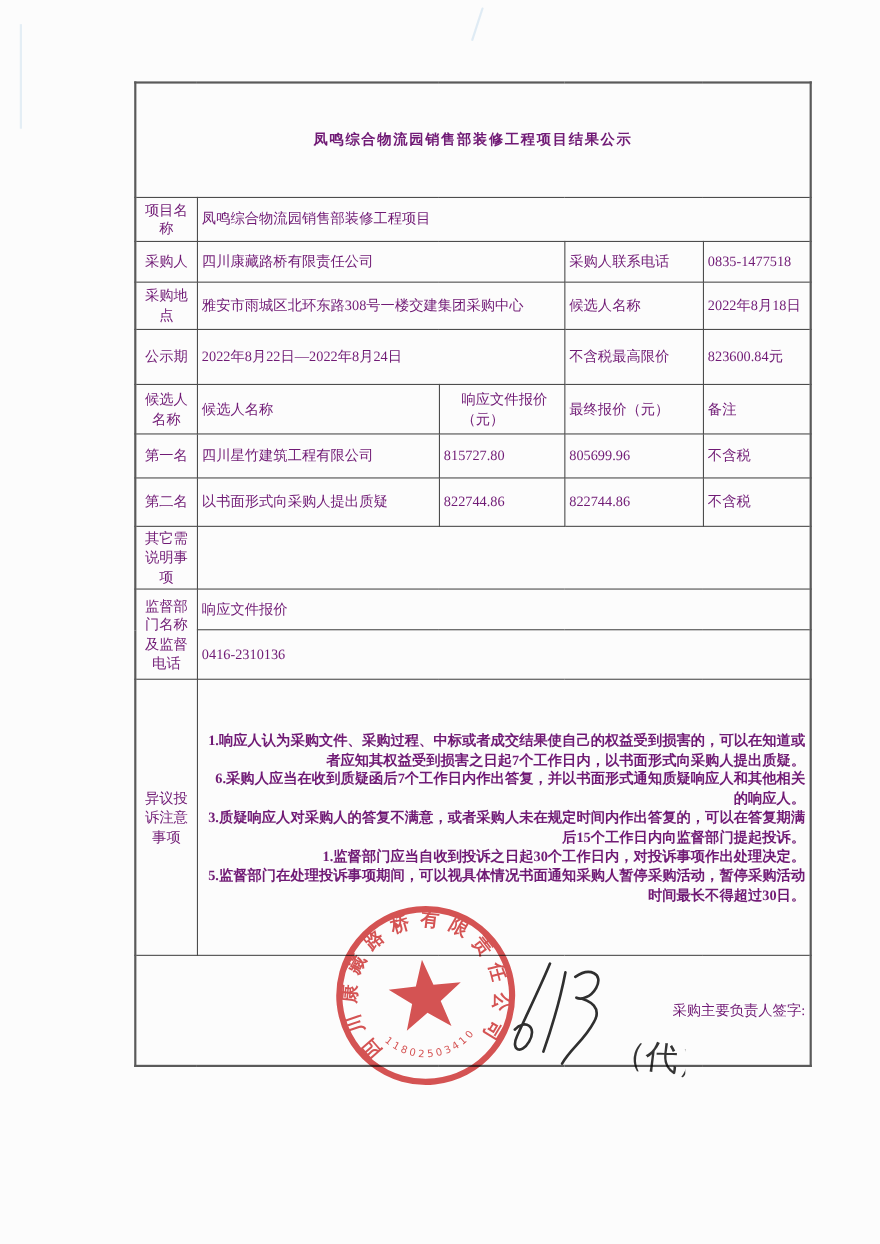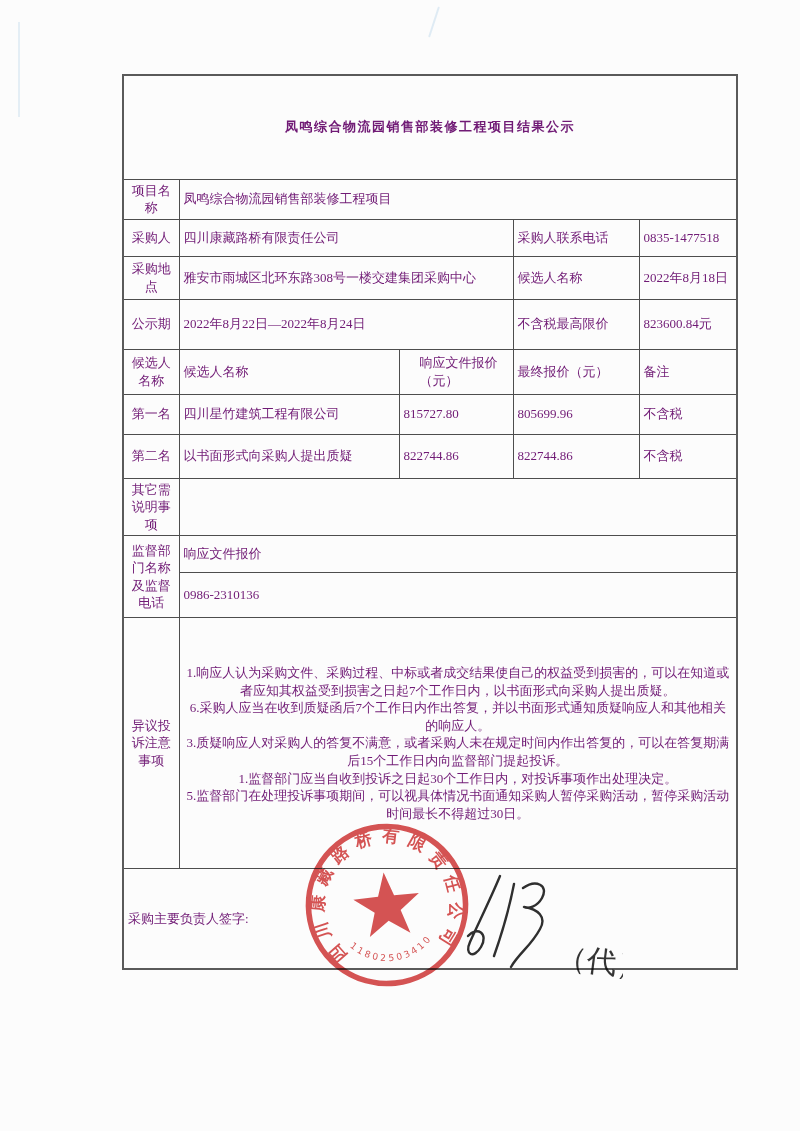--- a/index.html
+++ b/index.html
@@ -40,28 +40,29 @@
   }
   .lbl{
     text-align:center;
     padding:2px 4px 2px 5px;
     font-size:12.5px;
     line-height:1.4;
   }
   .ctr{text-align:left;}
   .hdr-narrow span{display:inline-block;max-width:84px;margin-left:16px;}
   .objection-cell{
-    text-align:center;
+    text-align:right;
     padding:12px 8px;
     font-size:12.4px;
     line-height:1.55;
+    font-weight:bold;
   }
   .objection-cell div{margin:0;}
   .signature-cell{
-    text-align:left;
+    text-align:right;
     padding-left:8px;
     font-size:13px;
   }
   .stamp{
     position:absolute;left:285px;top:803px;
     width:204px;height:204px;
     transform:rotate(-6deg);
     opacity:.88;
     mix-blend-mode:multiply;
   }
@@ -145,21 +146,21 @@
     <tr style="height:56px">
       <td class="lbl">其它需说明事项</td>
       <td colspan="4" class="ctr"></td>
     </tr>
 
     <tr style="height:37px">
       <td class="lbl" rowspan="2">监督部门名称及监督电话</td>
       <td colspan="4" class="ctr">响应文件报价</td>
     </tr>
     <tr style="height:45px">
-      <td colspan="4" class="ctr">0986-2310136</td>
+      <td colspan="4" class="ctr">0416-2310136</td>
     </tr>
 
     <tr style="height:251px">
       <td class="lbl">异议投诉注意事项</td>
       <td colspan="4" class="objection-cell">
         <div>1.响应人认为采购文件、采购过程、中标或者成交结果使自己的权益受到损害的，可以在知道或者应知其权益受到损害之日起7个工作日内，以书面形式向采购人提出质疑。</div>
         <div>6.采购人应当在收到质疑函后7个工作日内作出答复，并以书面形式通知质疑响应人和其他相关的响应人。</div>
         <div>3.质疑响应人对采购人的答复不满意，或者采购人未在规定时间内作出答复的，可以在答复期满后15个工作日内向监督部门提起投诉。</div>
         <div>1.监督部门应当自收到投诉之日起30个工作日内，对投诉事项作出处理决定。</div>
         <div>5.监督部门在处理投诉事项期间，可以视具体情况书面通知采购人暂停采购活动，暂停采购活动时间最长不得超过30日。</div>

